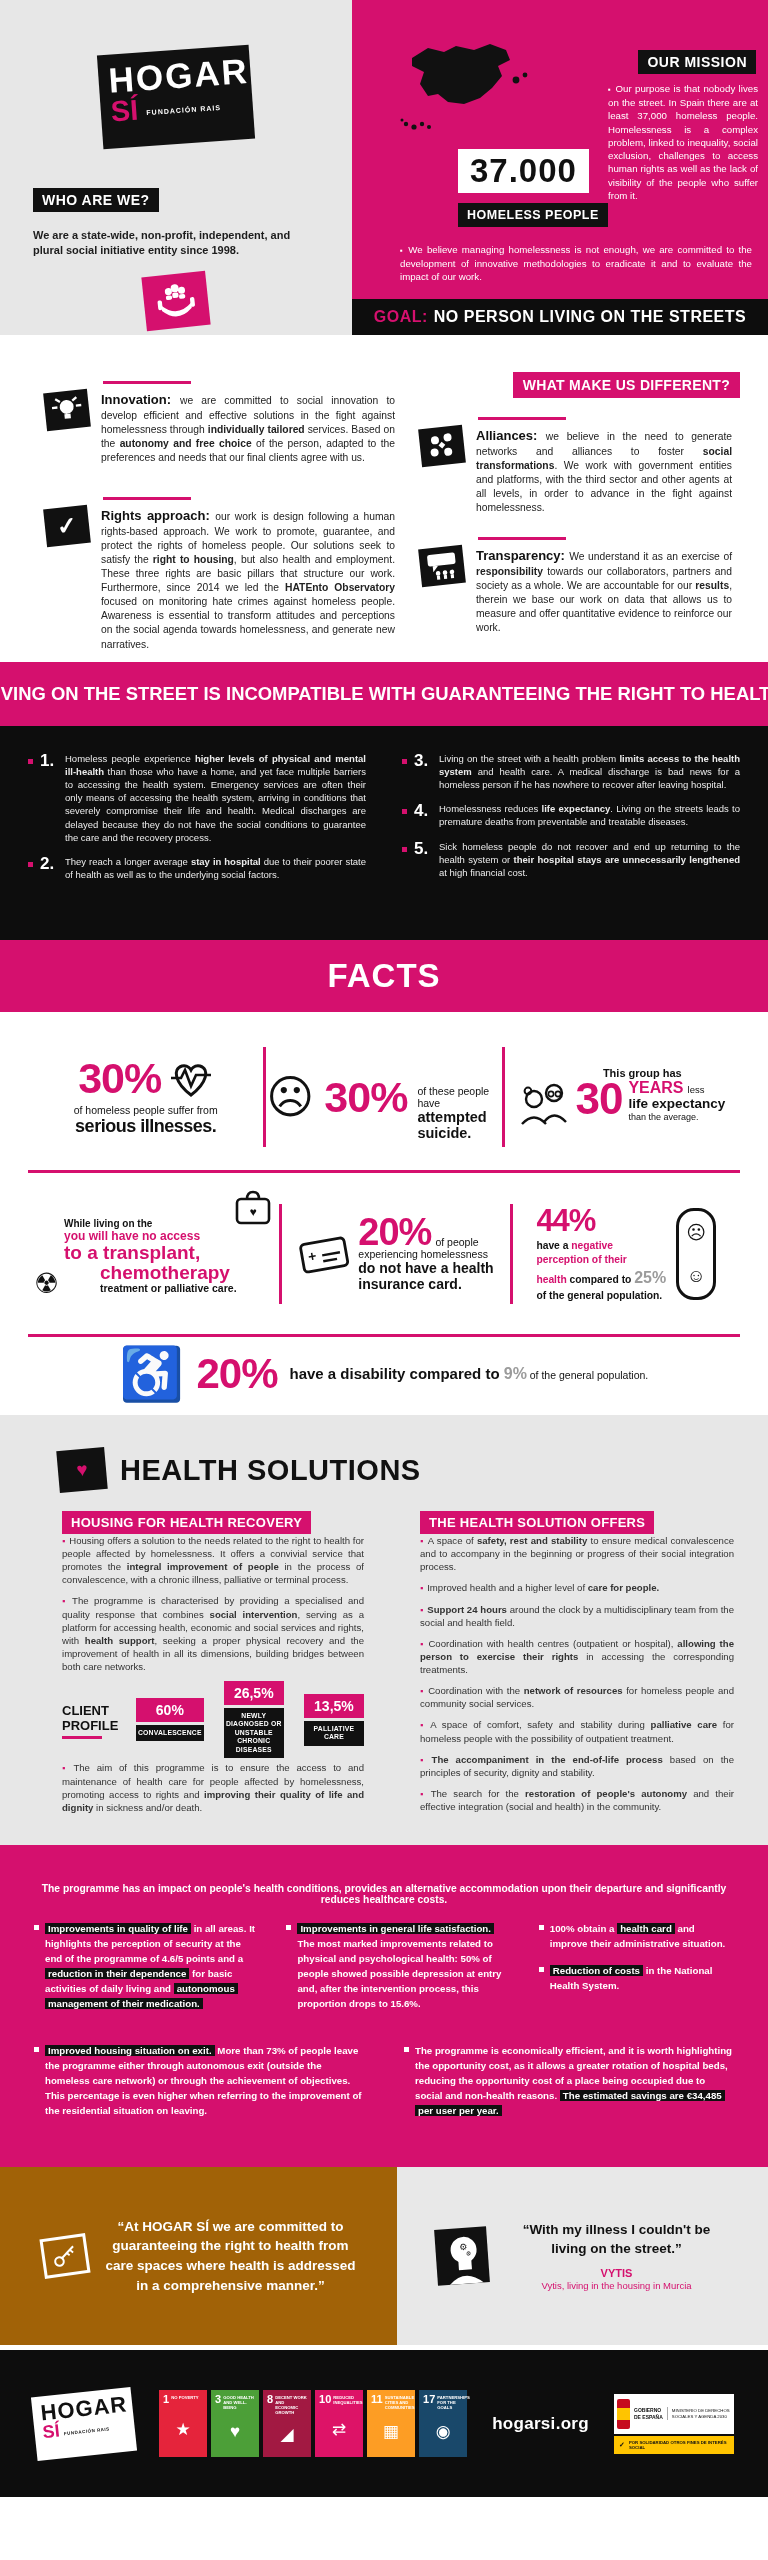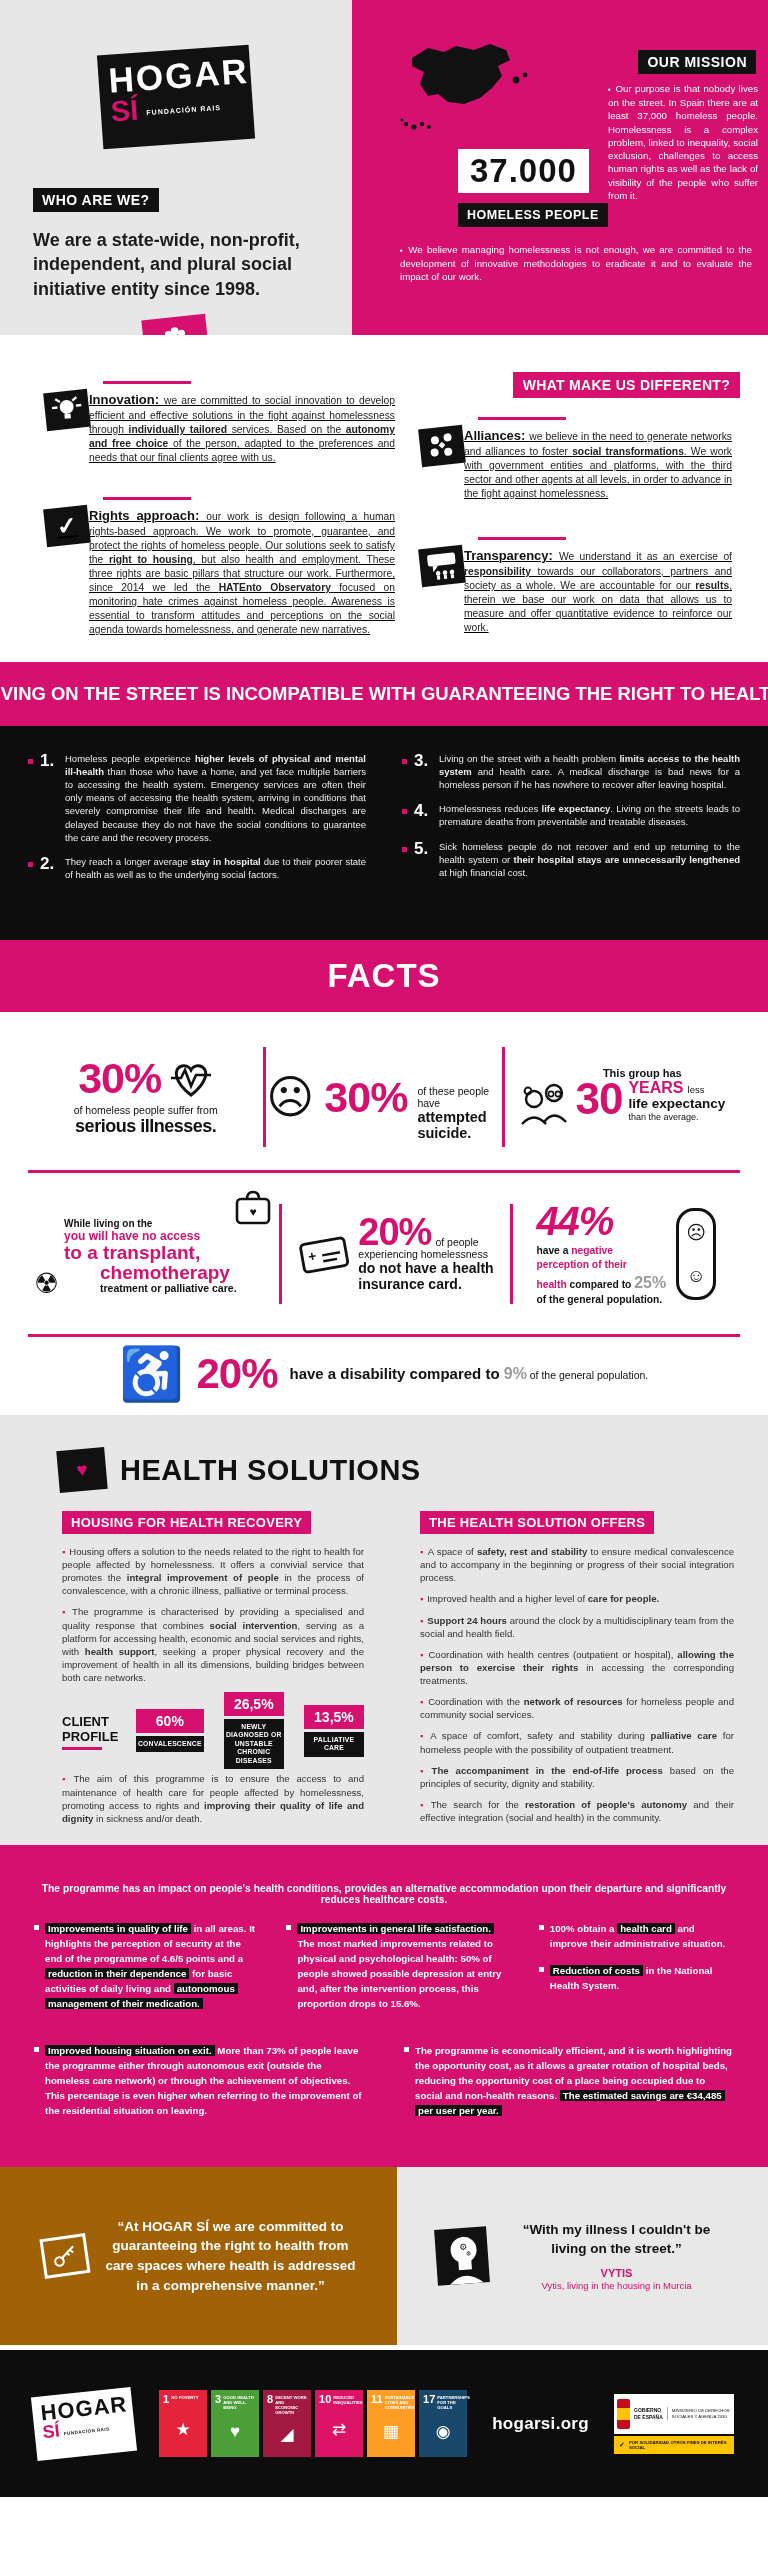--- a/index.html
+++ b/index.html
@@ -14,39 +14,39 @@
 
   
   .sec-header{height:335px;display:grid;grid-template-columns:352px 416px;}
   .hdr-left{background:#e7e7e7;}
   .logo-box{width:152px;height:94px;background:#111;transform:rotate(-4deg);margin:50px auto 0;padding:8px 10px;box-sizing:border-box;}
   .logo-l1{color:#fff;font-size:35px;font-weight:bold;letter-spacing:2px;line-height:1;}
   .logo-row2{display:flex;align-items:flex-end;gap:8px;margin-top:1px;}
   .logo-l2{color:#d5106e;font-size:29px;font-weight:bold;line-height:0.9;}
   .logo-sub{color:#fff;font-size:7px;font-weight:bold;letter-spacing:1px;padding-bottom:6px;}
   .who-title{display:inline-block;background:#111;color:#fff;font-weight:bold;font-size:14px;padding:4px 9px;margin:44px 0 0 33px;letter-spacing:0.5px;}
-  .who-text{margin:16px 33px 0;font-size:18px;font-weight:bold;color:#1c1c1c;line-height:1.35;}
+  .who-text{margin:16px 33px 0;font-size:11px;font-weight:bold;color:#1c1c1c;line-height:1.35;}
   .hands-icon{margin:16px auto 0;width:64px;height:54px;background:#d5106e;transform:rotate(-6deg);display:flex;align-items:center;justify-content:center;}
   .hdr-right{background:#d5106e;position:relative;}
   .mission-title{position:absolute;top:50px;right:12px;background:#111;color:#fff;font-weight:bold;font-size:14px;padding:4px 9px;letter-spacing:0.5px;}
   .map{position:absolute;top:24px;left:46px;width:140px;height:118px;}
   .stat-num{position:absolute;top:149px;left:106px;background:#fff;color:#111;font-size:33px;font-weight:bold;padding:3px 12px;letter-spacing:1px;}
   .stat-label{position:absolute;top:203px;left:106px;background:#111;color:#fff;font-size:12.5px;font-weight:bold;padding:5px 9px;letter-spacing:0.5px;}
   .mission-p1{position:absolute;top:82px;right:10px;width:150px;color:#fff;font-size:9.7px;line-height:1.37;text-align:justify;}
   .mission-p2{position:absolute;top:243px;left:48px;width:352px;color:#fff;font-size:9.7px;line-height:1.37;text-align:justify;}
   .mk-w::before{content:"▪";color:#fff;font-size:8px;margin-right:4px;}
   .goal{position:absolute;bottom:0;left:0;width:100%;height:36px;background:#0d0d0d;display:flex;align-items:center;justify-content:center;font-weight:bold;font-size:16px;letter-spacing:0.5px;gap:6px;}
   .goal .g1{color:#d5106e;}.goal .g2{color:#fff;}
 
   
   .sec-diff{height:327px;background:#fff;position:relative;}
   .diff-title{position:absolute;top:37px;right:28px;background:#d5106e;color:#fff;font-weight:bold;font-size:14px;padding:5px 10px;letter-spacing:0.3px;}
   .feat{position:absolute;}
   .feat .rule{width:88px;height:3px;background:#d5106e;margin:0 0 7px 58px;}
-  .feat-row{display:flex;text-decoration:underline;}
+  .feat-row{display:flex;gap:12px;}
   .icon-tilt{flex:0 0 44px;width:44px;height:38px;background:#111;transform:rotate(-6deg);display:flex;align-items:center;justify-content:center;color:#fff;}
   .check-glyph{font-size:24px;font-weight:bold;color:#fff;}
   .feat-text{font-size:10.3px;color:#222;line-height:1.37;text-align:justify;flex:1;}
   .feat-lead{font-weight:bold;font-size:13px;color:#111;}
 
   
   .banner-pink{height:64px;background:#d5106e;display:flex;align-items:center;justify-content:center;}
   .banner-pink .t{color:#fff;font-weight:bold;font-size:19px;letter-spacing:0;transform:scaleX(0.97);white-space:nowrap;}
 
   
@@ -93,37 +93,37 @@
   .rad-glyph{position:absolute;left:6px;bottom:24px;font-size:28px;color:#111;line-height:1;}
   .f5-wrap{display:flex;align-items:center;gap:8px;}
   .f5-lines{text-align:left;}
   .f5-top{display:flex;align-items:flex-end;gap:4px;}
   .f5-pct{color:#d5106e;font-weight:bold;font-size:38px;line-height:0.85;letter-spacing:-1px;}
   .f5-l1{font-size:10.5px;}
   .f5-l2{font-size:10.5px;}
   .f5-l3,.f5-l4{font-size:14px;font-weight:bold;}
   .f6-wrap{display:flex;align-items:center;gap:10px;}
   .f6-lines{text-align:left;}
-  .f6-pct{color:#d5106e;font-weight:bold;font-size:40px;letter-spacing:-1px;line-height:1;margin-bottom:3px;font-style:italic;}
+  .f6-pct{color:#d5106e;font-weight:bold;font-size:31px;letter-spacing:-1px;line-height:1;margin-bottom:3px;}
   .f6-l{font-size:10.3px;font-weight:bold;color:#111;line-height:1.35;}
   .pill{width:34px;height:86px;border:3px solid #111;border-radius:18px;display:flex;flex-direction:column;align-items:center;justify-content:space-around;flex:none;}
   .pill span{font-size:19px;line-height:1;color:#111;}
   .facts-row3{position:absolute;top:336px;left:0;right:0;display:flex;align-items:center;justify-content:center;gap:12px;}
   .wheel-glyph{font-size:52px;color:#111;line-height:1;}
   .f7-pct{color:#d5106e;font-weight:bold;font-size:42px;letter-spacing:-1px;}
 
   
   .sec-health{height:430px;background:#e7e7e7;position:relative;}
   .hs-header{position:absolute;top:34px;left:58px;display:flex;align-items:center;gap:14px;}
   .hs-icon{width:48px;height:42px;background:#111;transform:rotate(-5deg);display:flex;align-items:center;justify-content:center;}
   .hs-icon span{color:#d5106e;font-size:19px;}
   .hs-title{font-size:29px;font-weight:bold;letter-spacing:0.5px;color:#111;}
   .hs-left{position:absolute;left:62px;top:96px;width:302px;}
   .hs-right{position:absolute;left:420px;top:96px;width:314px;}
-  .hs-heading{display:inline-block;background:#d5106e;color:#fff;font-weight:bold;font-size:13px;padding:4px 9px;letter-spacing:0.3px;margin-bottom:11px;}
+  .hs-heading{display:inline-block;background:#d5106e;color:#fff;font-weight:bold;font-size:13px;padding:4px 9px;letter-spacing:0.3px;}
   .hs-b{font-size:9.6px;color:#333;line-height:1.36;text-align:justify;margin-bottom:8px;}
   .mk-p::before{content:"▪";color:#d5106e;font-size:9px;margin-right:4px;}
   .cp{display:flex;gap:20px;margin:4px 0 3px;align-items:center;}
   .cp-label{width:54px;flex:none;font-weight:bold;font-size:13px;line-height:1.1;color:#111;padding-top:4px;}
   .cp-label i{display:block;width:40px;height:3px;background:#d5106e;margin-top:3px;}
   .cp-col{flex:1;display:flex;flex-direction:column;gap:3px;}
   .cp-pct{background:#d5106e;color:#fff;font-weight:bold;font-size:14px;text-align:center;padding:4px 0;}
   .cp-name{background:#111;color:#fff;font-weight:bold;font-size:6.8px;text-align:center;padding:4px 2px;flex:1;display:flex;align-items:center;justify-content:center;line-height:1.25;letter-spacing:0.2px;}
 
   

